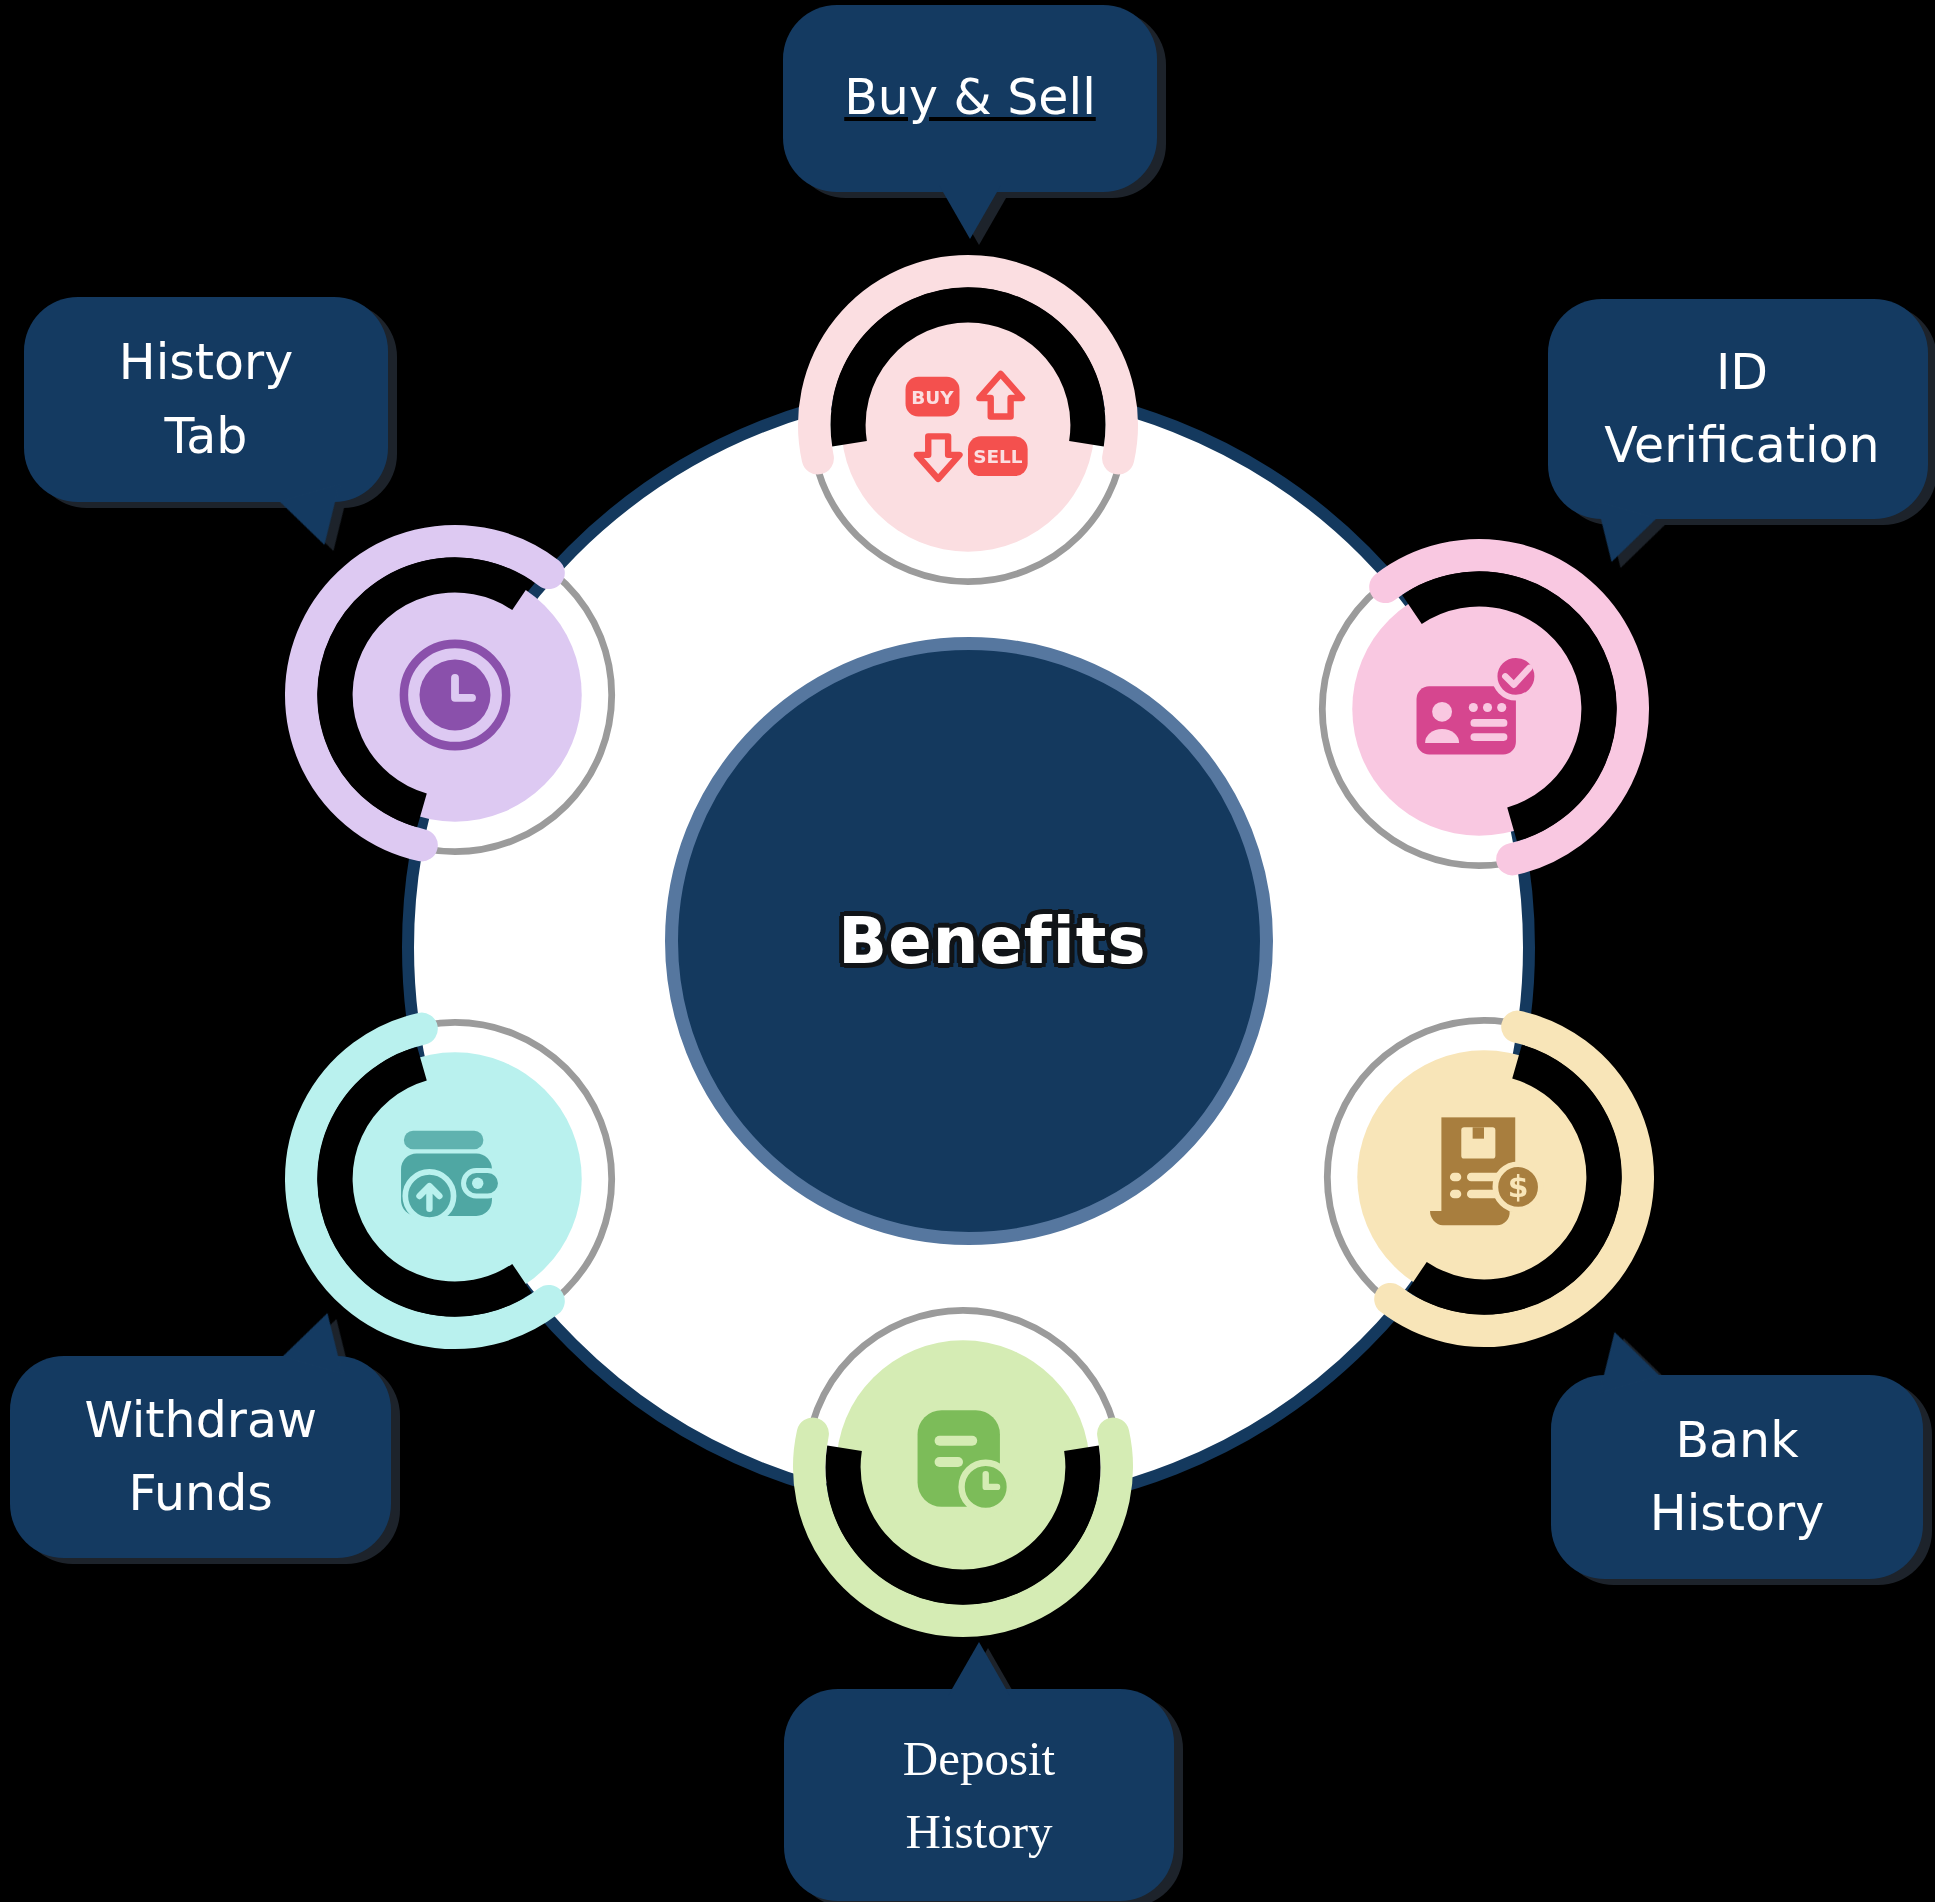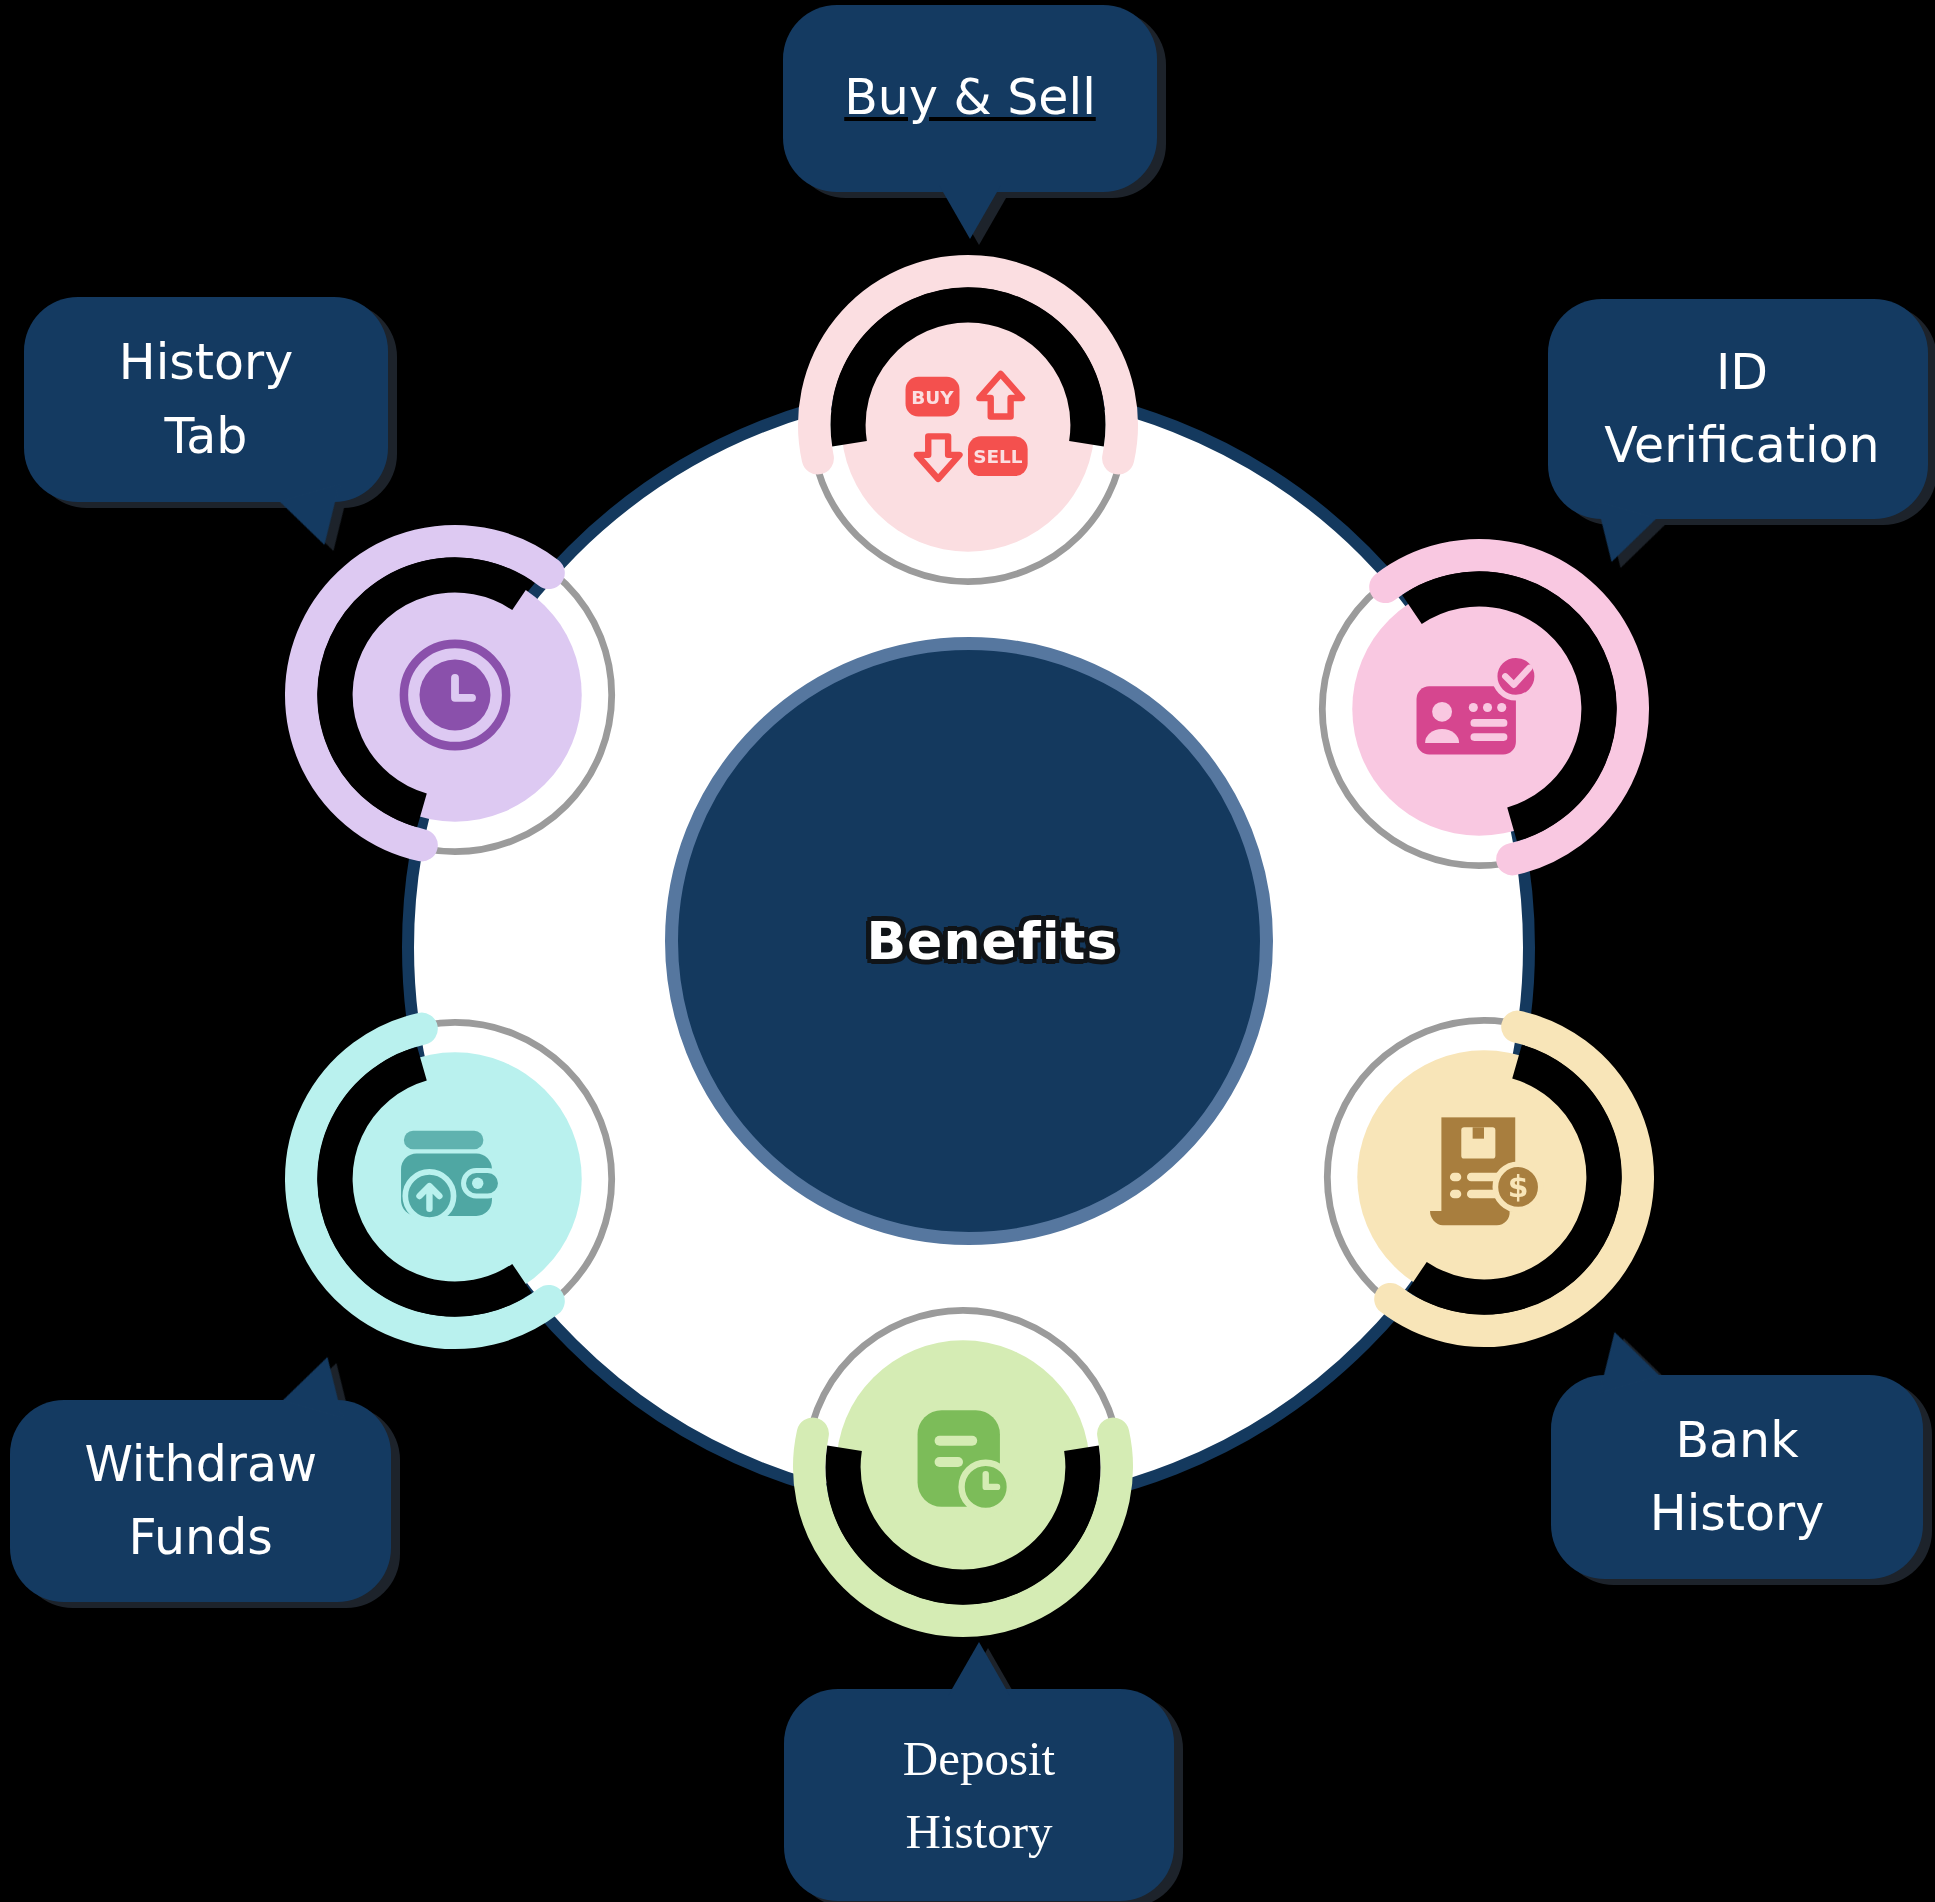--- a/index.html
+++ b/index.html
@@ -26,21 +26,21 @@
     left:665px;top:637px;
     width:608px;height:608px;
     box-sizing:border-box;
     background:#14395e;
     border:13.6px solid #56779f;
     border-radius:50%;
     display:flex;align-items:center;justify-content:center;
   }
   .center-title{
     color:#ffffff;
-    font-size:52px;
+    font-size:64px;
     font-weight:bold;
     letter-spacing:1.1px;
     text-shadow:
       -4px -4px 0 #101418, 4px -4px 0 #101418,
       -4px  4px 0 #101418, 4px  4px 0 #101418,
        0 -5.1px 0 #101418, 0 5.1px 0 #101418,
       -5.1px 0 0 #101418, 5.1px 0 0 #101418;
     margin-left: 47px;
   }
   
@@ -215,21 +215,21 @@
       <div class="bubble tail-top-left" style="left: 1551px; top: 1375px; width: 372px; height: 204px;">
         <div class="bubble-line">Bank</div>
         <div class="bubble-line">History</div>
         <div class="tail"></div>
       </div>
       <div class="bubble tail-top-center" style="left: 784px; top: 1689px; width: 390px; height: 212px; font-family: Liberation Serif, serif;">
         <div class="bubble-line">Deposit</div>
         <div class="bubble-line">History</div>
         <div class="tail"></div>
       </div>
-      <div class="bubble tail-top-right" style="left: 10.2px; top: 1400px; width: 381px; height: 202px;">
+      <div class="bubble tail-top-right" style="left: 10.2px; top: 1356px; width: 381px; height: 202px;">
         <div class="bubble-line">Withdraw</div>
         <div class="bubble-line">Funds</div>
         <div class="tail"></div>
       </div>
       <div class="bubble tail-bottom-right" style="left: 24px; top: 297px; width: 364px; height: 205px;">
         <div class="bubble-line">History</div>
         <div class="bubble-line">Tab</div>
         <div class="tail"></div>
       </div>
     </div>

